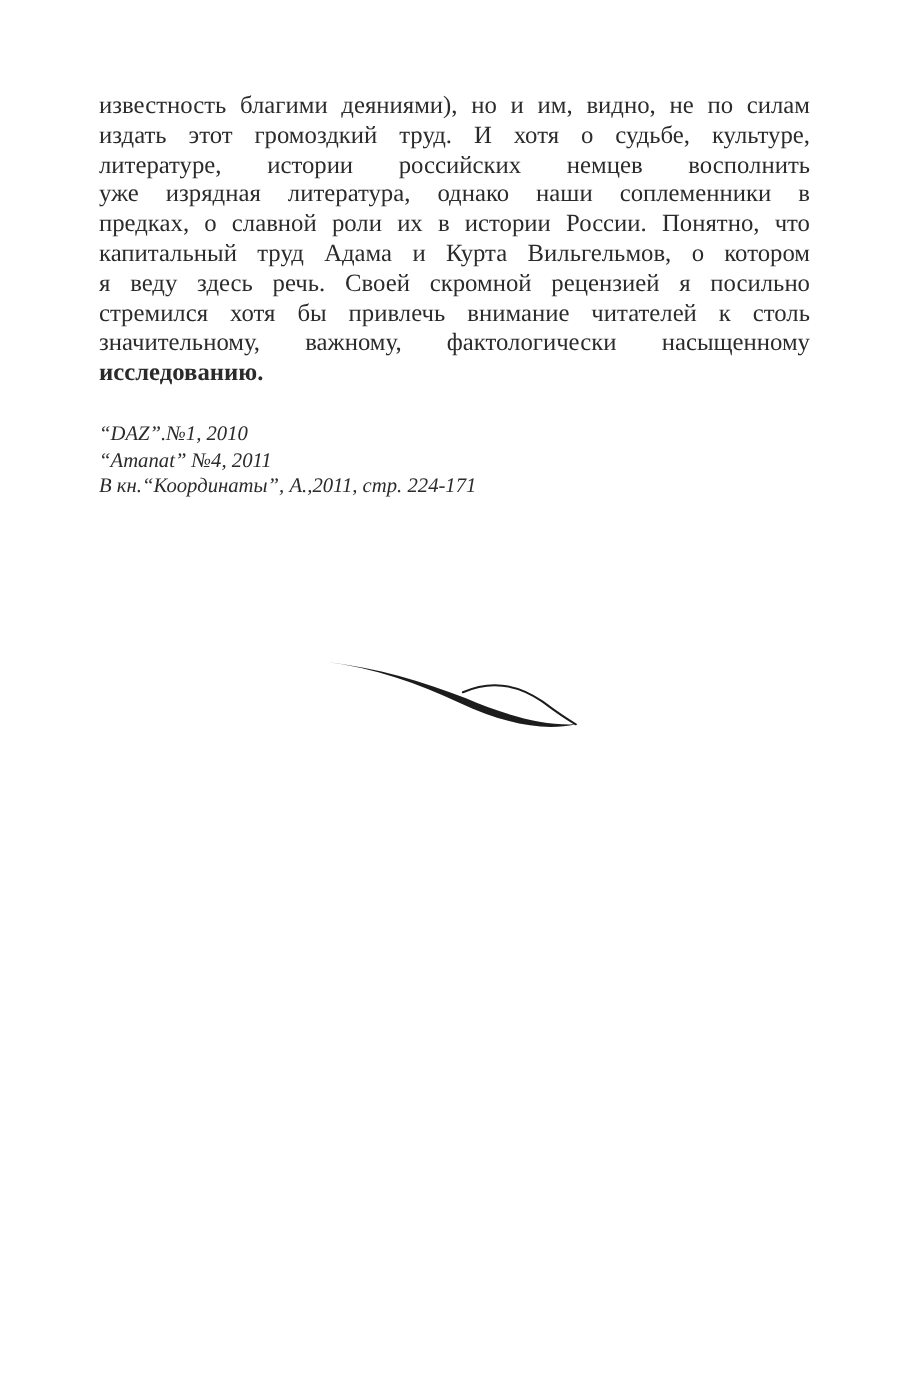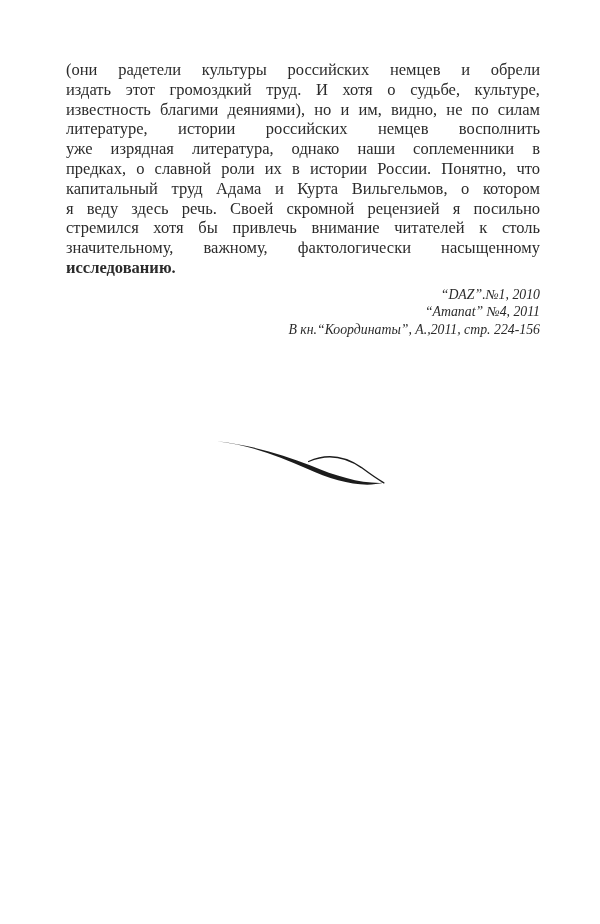--- a/index.html
+++ b/index.html
@@ -27,22 +27,21 @@
     line-height: 19.8px;
     text-align: justify;
     text-align-last: justify;
     white-space: normal;
   }
   .para .line.last {
     text-align-last: left;
     font-weight: bold;
   }
   .citations {
-    margin-top: 8px;
-    text-align: right;
+    margin-top: 22px;
     font-style: italic;
     font-size: 13.8px;
     line-height: 17.6px;
     color: #2b2b2b;
   }
   .flourish {
     position: absolute;
     left: 213px;
     top: 434px;
     width: 178px;
@@ -51,37 +50,36 @@
   .flourish svg { display: block; width: 100%; height: 100%; }
 </style>
 </head>
 <body>
 
 <div class="page">
 
   <div class="textblock">
 
     <div class="para">
-      <div class="line">(они радетели культуры российских немцев и обрели</div>
+      <div class="line">известность благими деяниями), но и им, видно, не по силам</div>
       <div class="line">издать этот громоздкий труд. И хотя о судьбе, культуре,</div>
-      <div class="line">известность благими деяниями), но и им, видно, не по силам</div>
       <div class="line">литературе, истории российских немцев восполнить</div>
       <div class="line">уже изрядная литература, однако наши соплеменники в</div>
       <div class="line">предках, о славной роли их в истории России. Понятно, что</div>
       <div class="line">капитальный труд Адама и Курта Вильгельмов, о котором</div>
       <div class="line">я веду здесь речь. Своей скромной рецензией я посильно</div>
       <div class="line">стремился хотя бы привлечь внимание читателей к столь</div>
       <div class="line">значительному, важному, фактологически насыщенному</div>
       <div class="line last">исследованию.</div>
     </div>
 
     <div class="citations">
       <div class="citation-line">“DAZ”.№1, 2010</div>
       <div class="citation-line">“Amanat” №4, 2011</div>
-      <div class="citation-line">В кн.“Координаты”, А.,2011, стр. 224-156</div>
+      <div class="citation-line">В кн.“Координаты”, А.,2011, стр. 224-171</div>
     </div>
 
   </div>
 
   <div class="flourish">
     <svg viewBox="0 0 175 55" xmlns="http://www.w3.org/2000/svg" aria-hidden="true">
       <path d="M 4,7
                C 38,11 68,20 96,31
                C 122,42 146,49 168,48
                C 146,53 120,47 92,34

